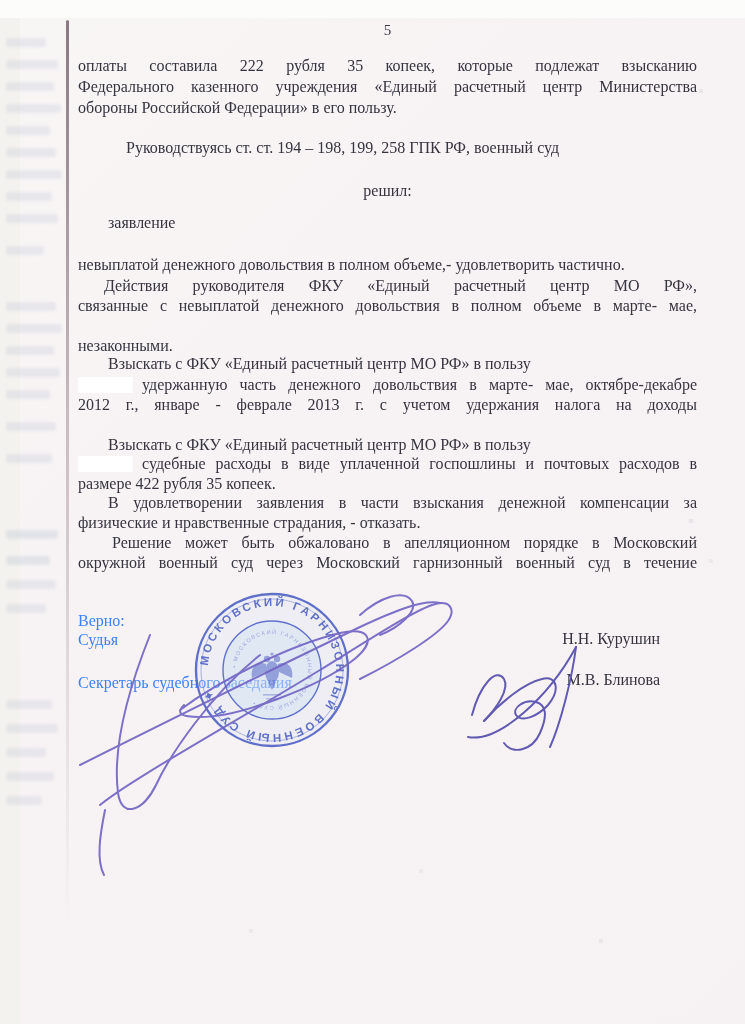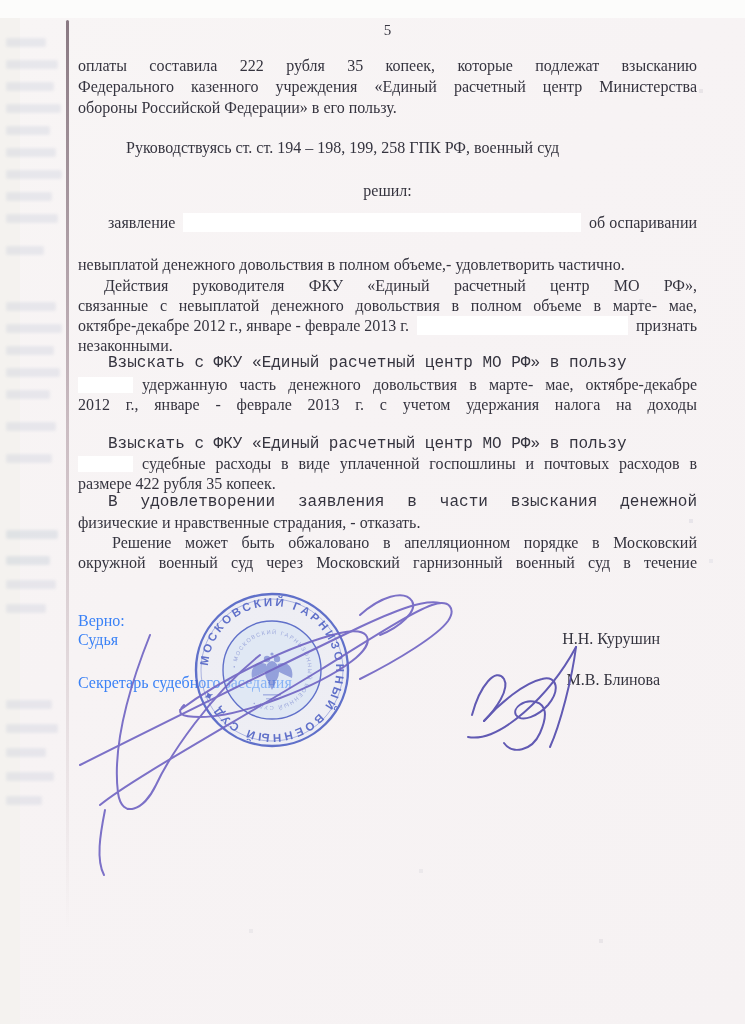--- a/index.html
+++ b/index.html
@@ -24,24 +24,24 @@
   .bmark{position:absolute;height:9px;border-radius:2px;background:#9aa6c2;
          opacity:.17;filter:blur(1.5px);}
   
   .pageno{position:absolute;left:78px;width:619px;text-align:center;
           font-size:15px;color:#3a3944;}
   .line{position:absolute;left:78px;width:619px;height:21px;
         font-size:16px;line-height:21px;color:#35343f;overflow:hidden;}
   .j{text-align:justify;text-align-last:justify;}
   .c{text-align:center;}
   .ind26{text-indent:26px;}
-  .ind30{text-indent:30px;font-family:Liberation Mono, monospace;}
+  .ind30{text-indent:30px;}
   .ind34{text-indent:34px;}
   .ind48{text-indent:48px;}
-  .gapline{display:flex;align-items:stretch;}
+  .gapline{display:flex;align-items:stretch;flex-direction:column;}
   .gapline .gtxt{white-space:nowrap;}
   .gap{flex:1;background:#ffffff;height:19px;margin:1px 8px;}
   .redact{display:inline-block;width:55px;height:16px;background:#ffffff;
           vertical-align:-3px;margin-right:9px;}
   
   .sigtext{position:absolute;font-size:16px;line-height:21px;color:#3b82f6;}
   .sigright{position:absolute;right:85px;text-align:right;font-size:16px;color:#35343f;}
   .overlay{position:absolute;left:60px;top:575px;width:600px;height:310px;pointer-events:none;}
   .sealring{font-family:"Liberation Sans",sans-serif;font-weight:bold;
             font-size:11.5px;letter-spacing:2.8px;fill:#4c5fc4;}
@@ -98,25 +98,20 @@
   <div class="line gapline" style="top:212px">
     <span class="gtxt" style="padding-left:30px">заявление</span>
     <span class="gap"></span>
     <span class="gtxt">об оспаривании</span>
   </div>
 
   <div class="line" style="top:254px">невыплатой денежного довольствия в полном объеме,- удовлетворить частично.</div>
   <div class="line j ind26" style="top:275px">Действия руководителя ФКУ «Единый расчетный центр МО РФ»,</div>
   <div class="line j" style="top:295px">связанные с невыплатой денежного довольствия в полном объеме в марте- мае,</div>
 
-  <div class="line gapline" style="top:315px">
-    <span class="gtxt">октябре-декабре 2012 г., январе - феврале 2013 г.</span>
-    <span class="gap"></span>
-    <span class="gtxt">признать</span>
-  </div>
 
   <div class="line" style="top:335px">незаконными.</div>
   <div class="line ind30" style="top:353px">Взыскать с ФКУ «Единый расчетный центр МО РФ» в пользу</div>
 
   <div class="line j" style="top:374px"><span class="redact"></span><span>удержанную часть денежного довольствия в марте- мае, октябре-декабре</span></div>
 
   <div class="line j" style="top:394px">2012 г., январе - феврале 2013 г. с учетом удержания налога на доходы</div>
   <div class="line ind30" style="top:434px">Взыскать с ФКУ «Единый расчетный центр МО РФ» в пользу</div>
 
   <div class="line j" style="top:453px"><span class="redact"></span><span>судебные расходы в виде уплаченной госпошлины и почтовых расходов в</span></div>

